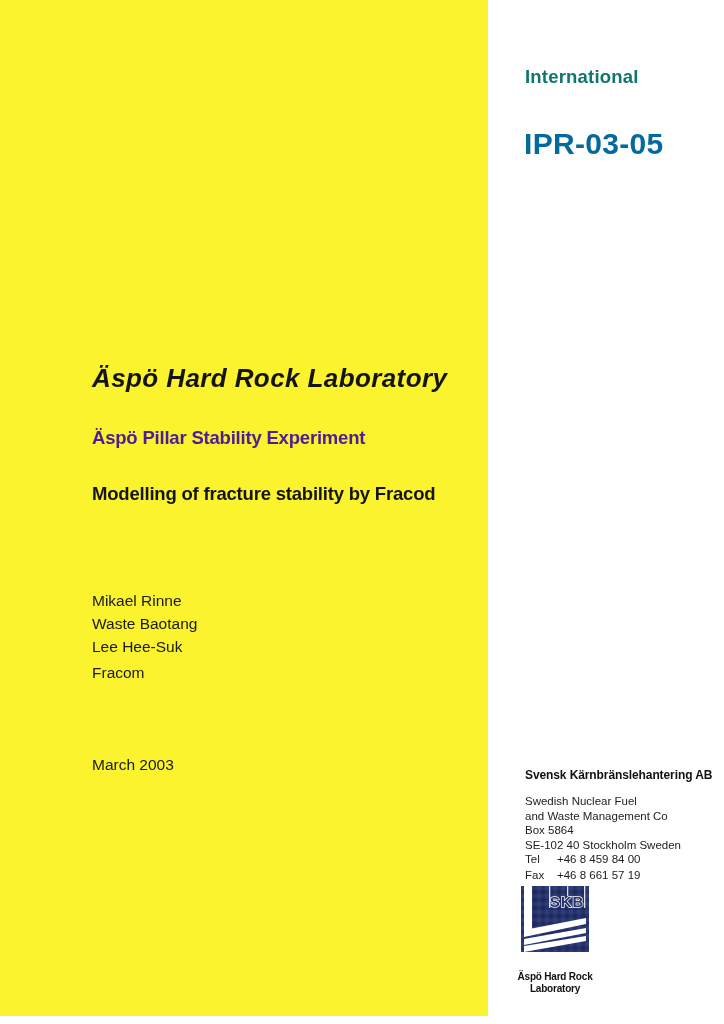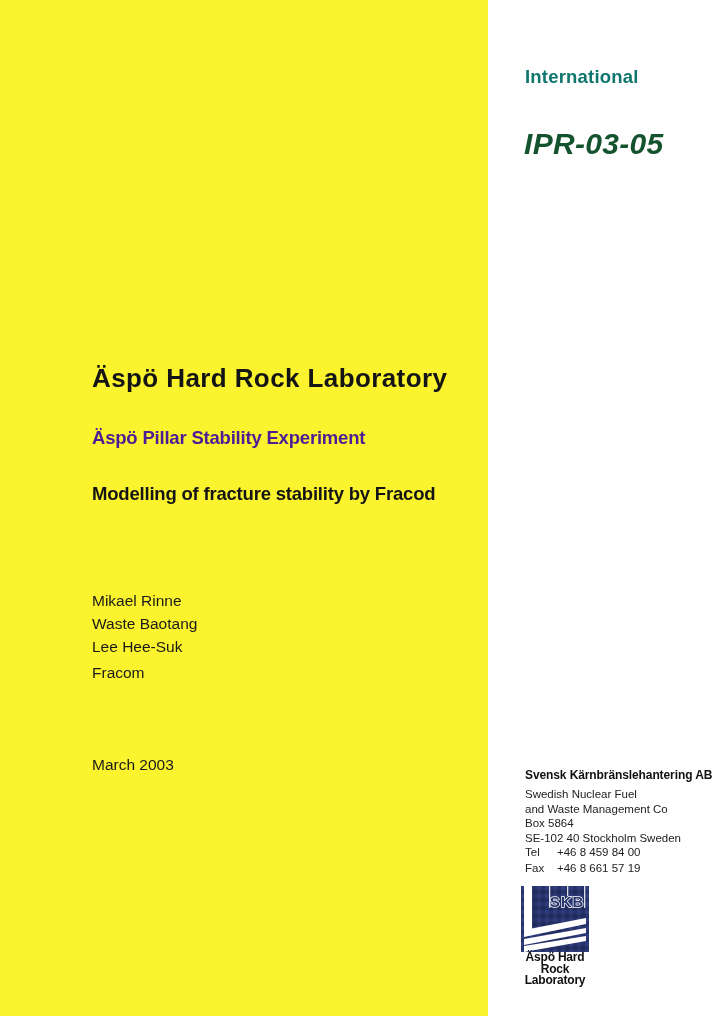--- a/index.html
+++ b/index.html
@@ -25,30 +25,30 @@
     font-size: 18.5px; font-weight: bold;
     line-height: 25px;
     letter-spacing: 0.2px;
     color: #0f766e;
   }
   .report-number {
     position: absolute;
     left: 524px; top: 127px;
     font-size: 30px; font-weight: bold;
     letter-spacing: 0.3px;
-    color: #14532d;
-    font-style: italic;
+    color: #0369a1;
   }
   
   .main-title {
     position: absolute;
     left: 92px; top: 363px;
     font-size: 26px; font-weight: bold;
     letter-spacing: 0.4px;
     color: #141414;
+    font-style: italic;
   }
   .experiment-title {
     position: absolute;
     left: 92px; top: 427px;
     font-size: 18.5px; font-weight: bold;
     letter-spacing: -0.2px;
     color: #4c1d95;
   }
   .report-title {
     position: absolute;
@@ -79,21 +79,21 @@
   }
   
   .publisher {
     position: absolute;
     left: 525px; top: 768px;
     width: 190px;
   }
   .publisher-name {
     font-size: 12px; font-weight: bold;
     letter-spacing: -0.1px;
-    margin-bottom: 5px;
+    margin-bottom: 12px;
     color: #111111;
   }
   .publisher-line {
     font-size: 11.5px;
     line-height: 14.6px;
     color: #222222;
   }
   .phone-line {
     font-size: 11.5px;
     line-height: 14.6px;
@@ -104,22 +104,22 @@
   .phone-line.fax { margin-top: 1px; }
   
   .logo-block {
     position: absolute;
     left: 512px; top: 886px;
     width: 86px;
     text-align: center;
   }
   .logo-block svg { display: block; margin: 0 auto; }
   .logo-caption {
-    margin-top: 0;
-    font-size: 12px; font-weight: bold;
+    margin-top: 19px;
+    font-size: 10px; font-weight: bold;
     line-height: 11.5px;
     letter-spacing: -0.2px;
     color: #111111;
   }
 </style>
 </head>
 <body>
 
 <div class="yellow-panel"></div>
 

